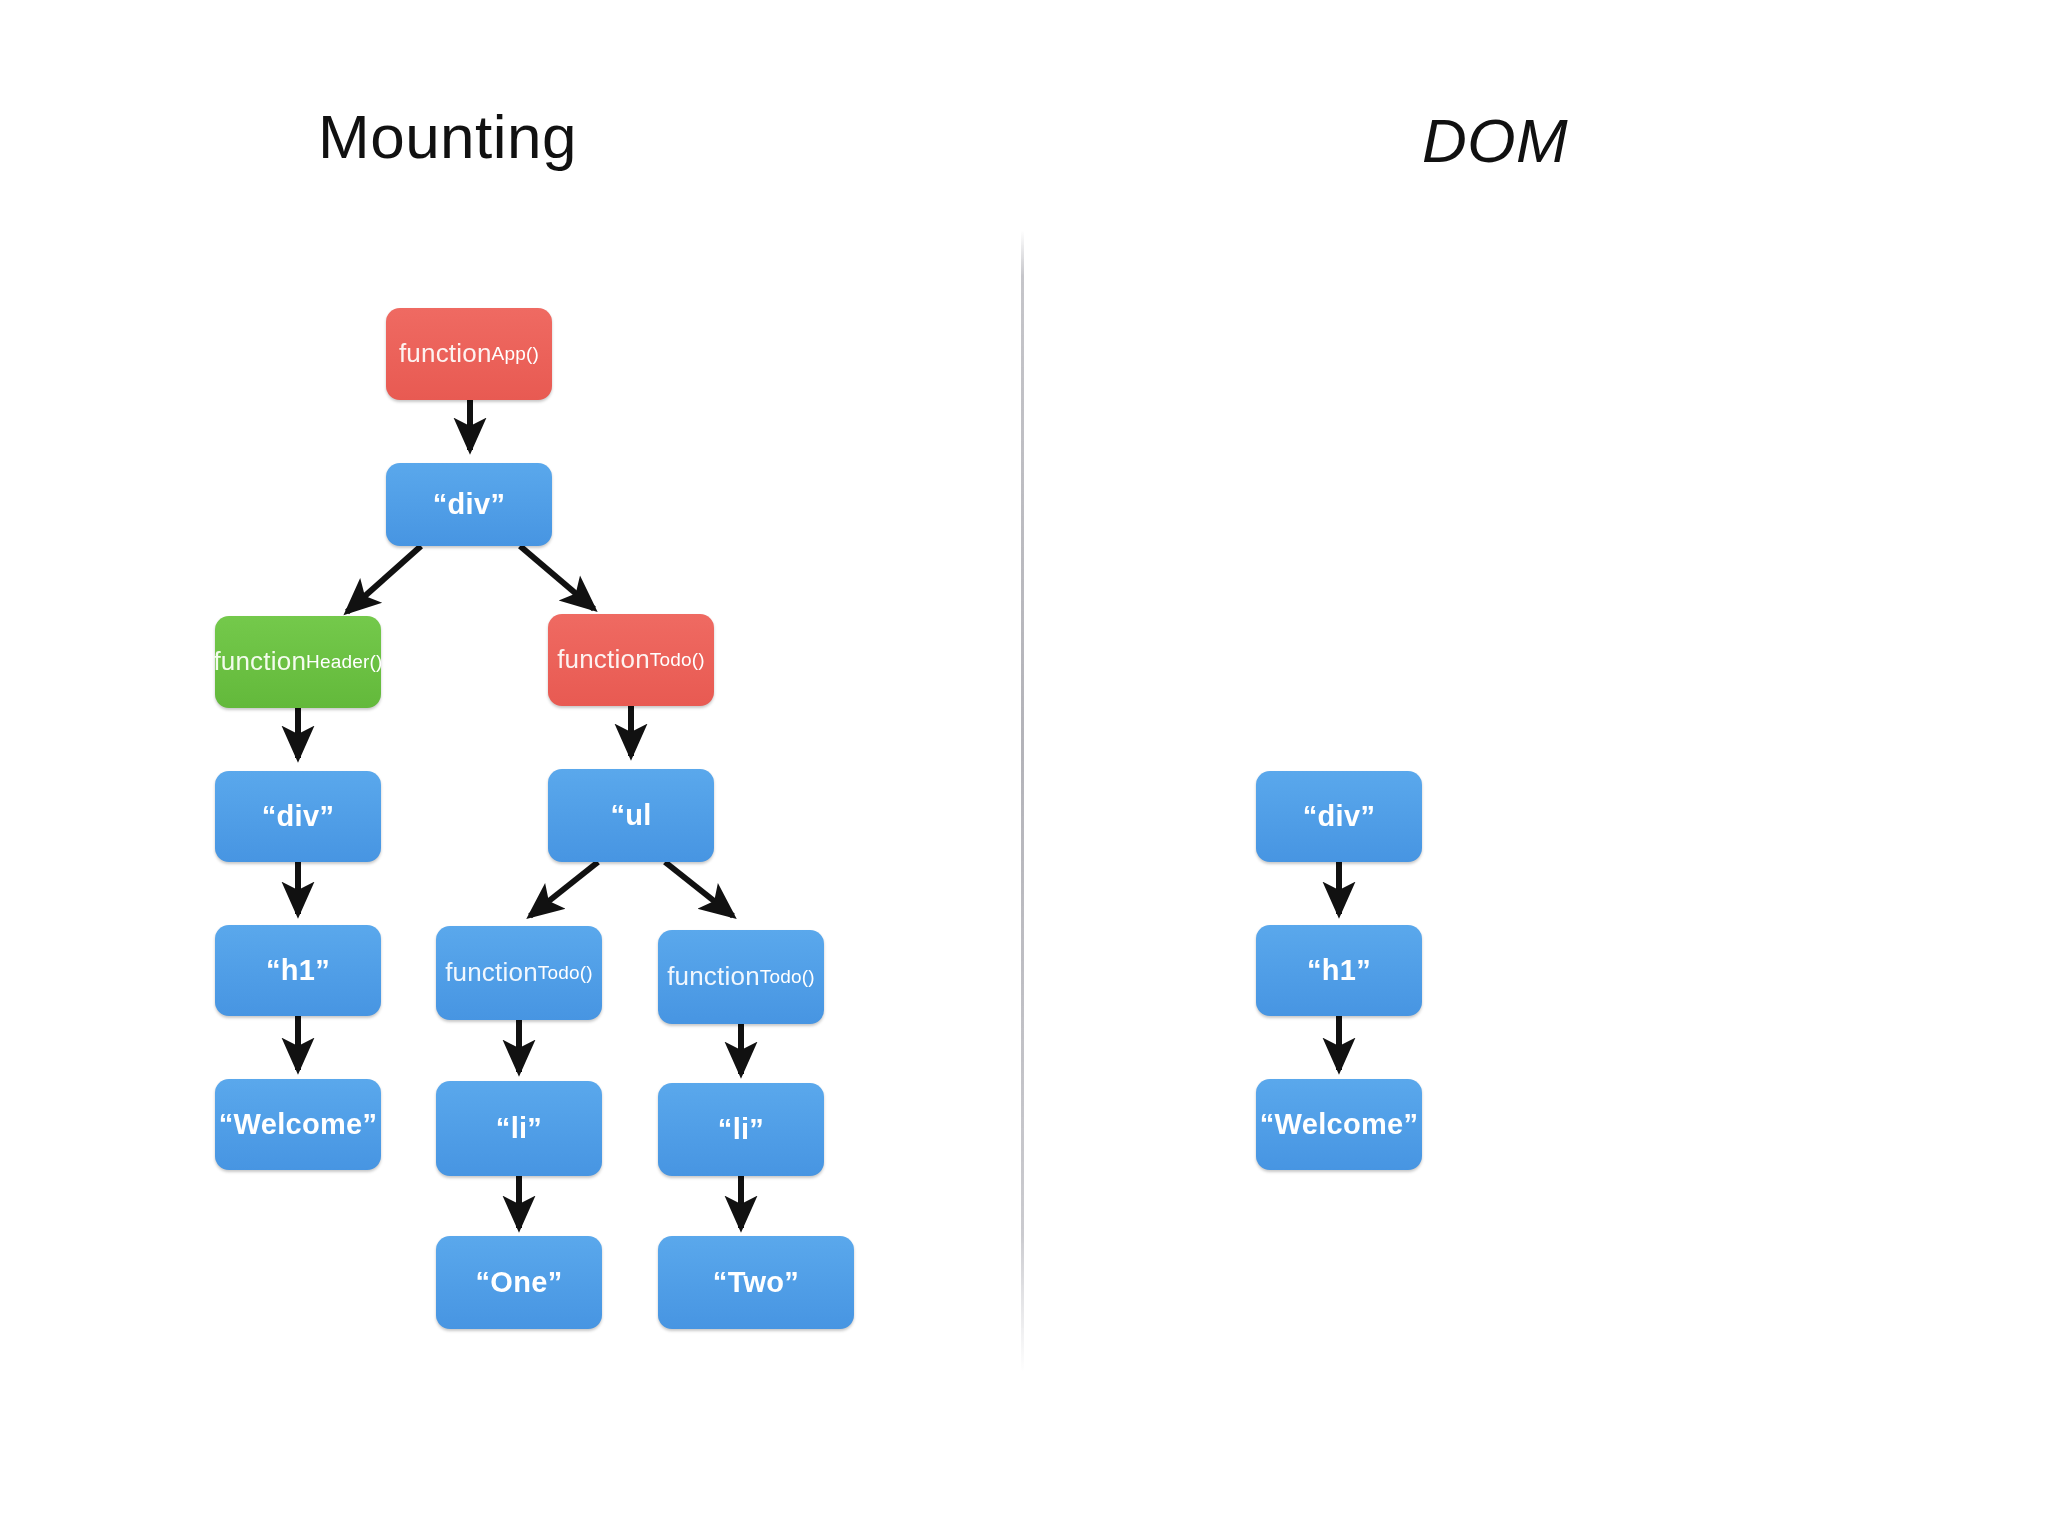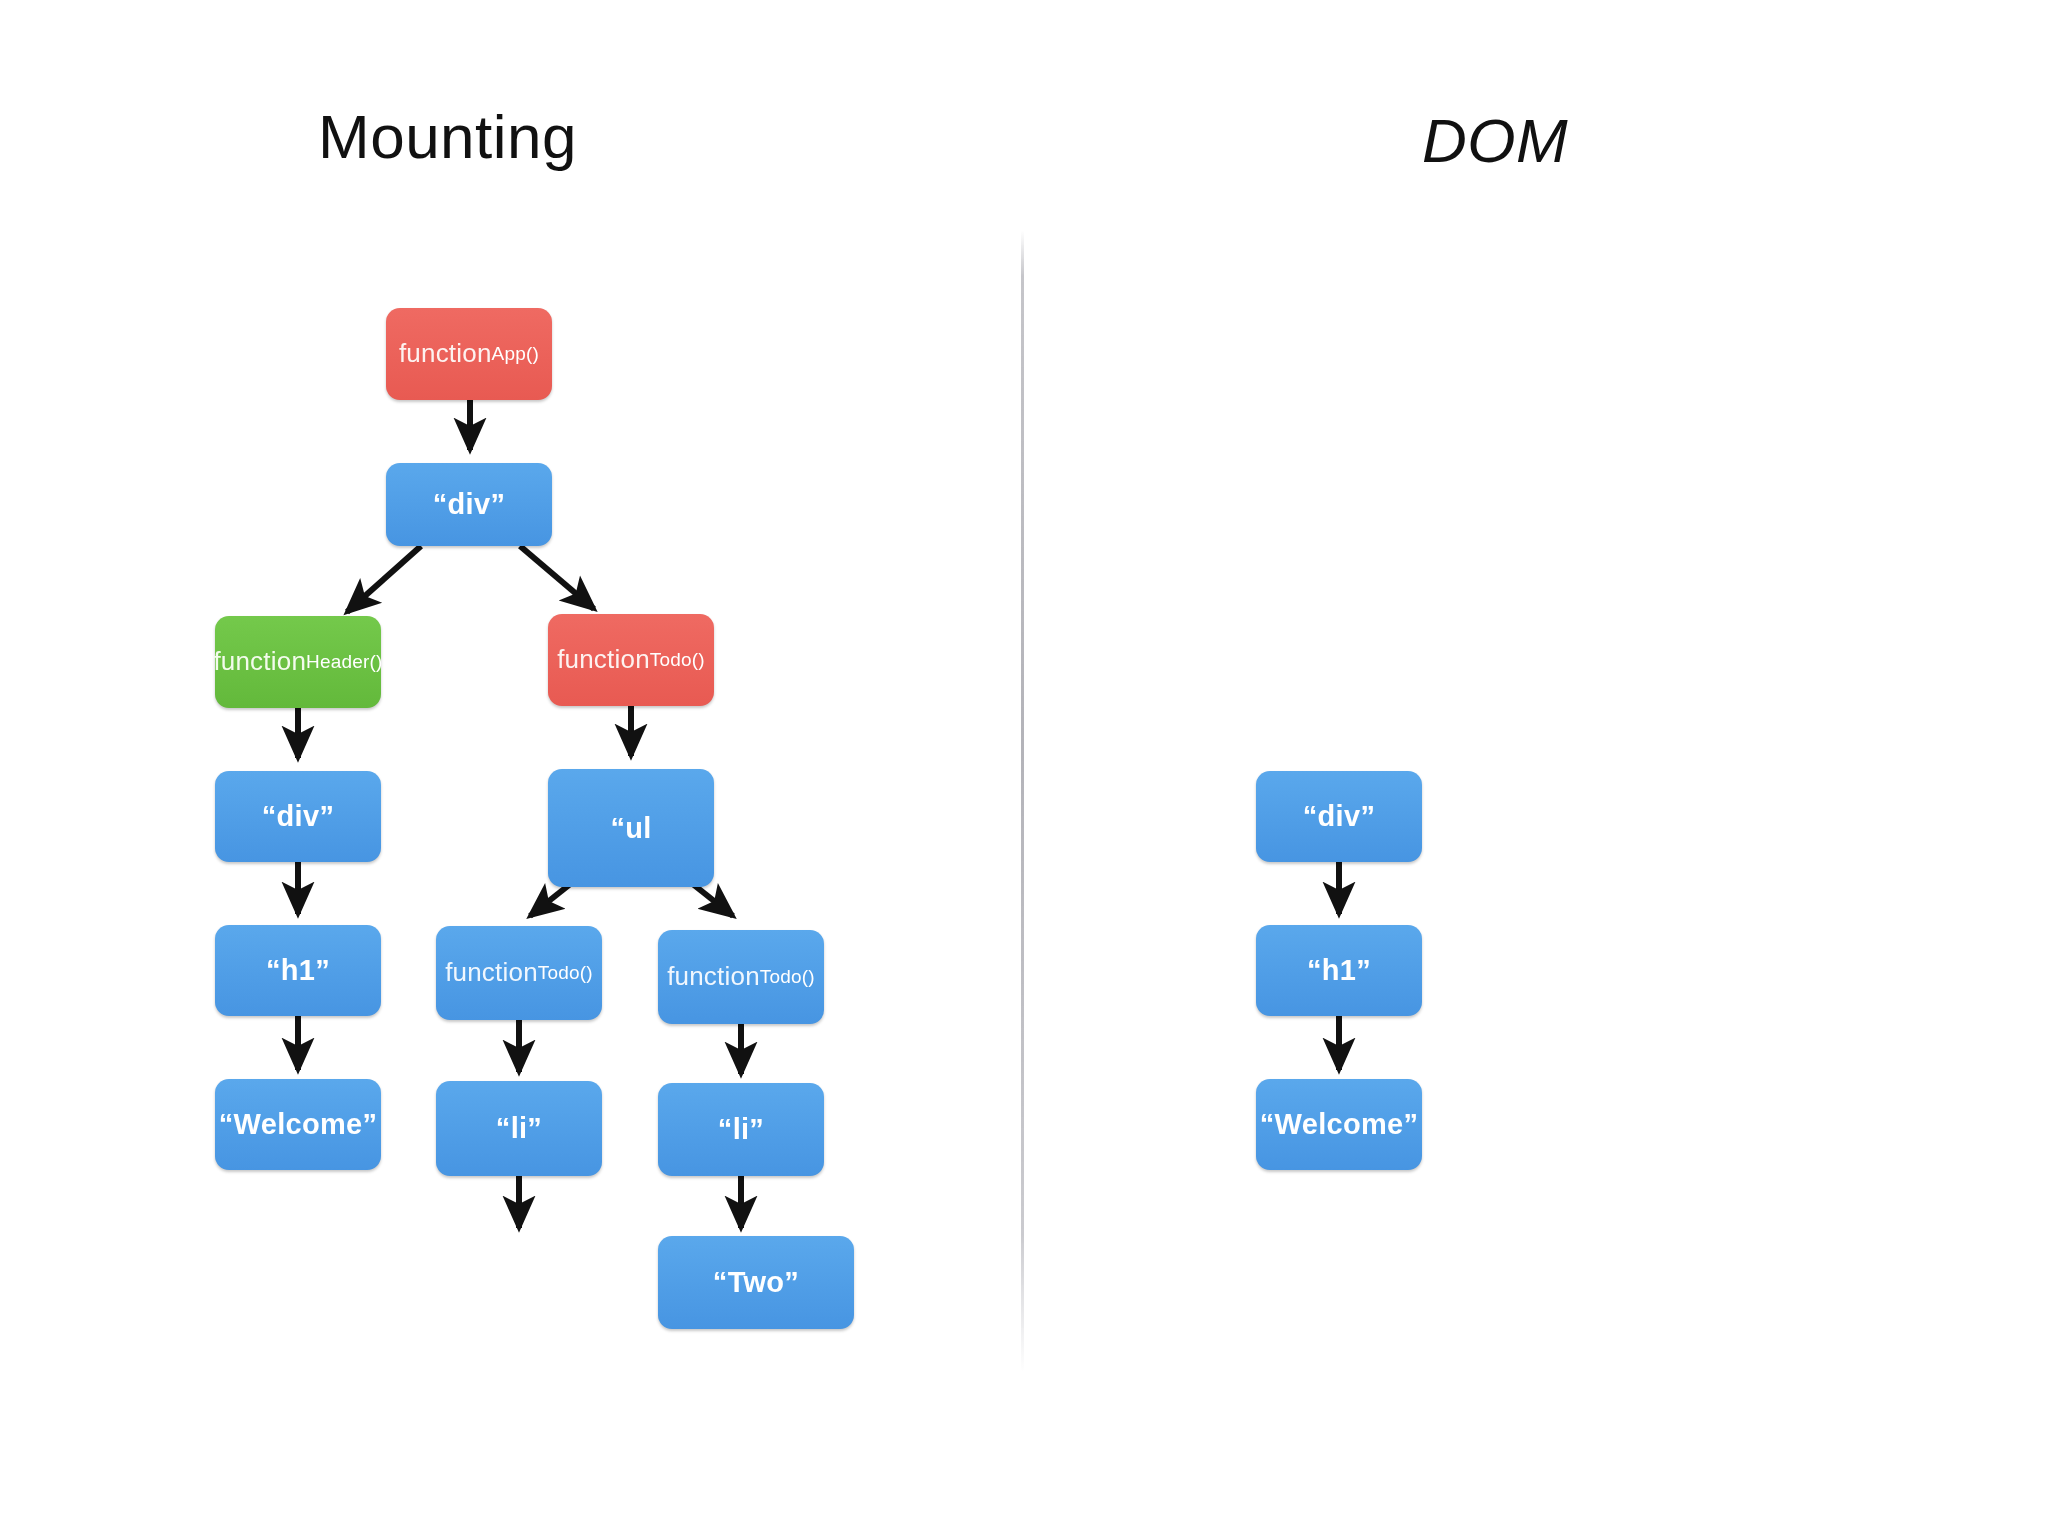--- a/index.html
+++ b/index.html
@@ -144,21 +144,21 @@
 
   <div class="node red" style="left:548px;top:578px;width:166px;height:92px;">
     <span class="fn-kw">function</span>
     <span class="fn-name">Todo()</span>
   </div>
 
   <div class="node blue" style="left:215px;top:735px;width:166px;height:91px;">
     <span class="tag-label">“div”</span>
   </div>
 
-  <div class="node blue" style="left:548px;top:733px;width:166px;height:118px;">
+  <div class="node blue" style="left:548px;top:733px;width:166px;height:93px;">
     <span class="tag-label">“ul</span>
   </div>
 
   <div class="node blue" style="left:215px;top:889px;width:166px;height:91px;">
     <span class="tag-label">“h1”</span>
   </div>
 
   <div class="node blue" style="left:436px;top:890px;width:166px;height:94px;">
     <span class="fn-kw">function</span>
     <span class="fn-name">Todo()</span>
@@ -174,20 +174,23 @@
   </div>
 
   <div class="node blue" style="left:436px;top:1045px;width:166px;height:95px;">
     <span class="tag-label">“li”</span>
   </div>
 
   <div class="node blue" style="left:658px;top:1047px;width:166px;height:93px;">
     <span class="tag-label">“li”</span>
   </div>
 
+  <div class="node blue" style="left:436px;top:1200px;width:166px;height:93px;">
+    <span class="tag-label">“One”</span>
+  </div>
 
   <div class="node blue" style="left:658px;top:1200px;width:196px;height:93px;">
     <span class="tag-label">“Two”</span>
   </div>
 
   <div class="node blue" style="left:1256px;top:735px;width:166px;height:91px;">
     <span class="tag-label">“div”</span>
   </div>
 
   <div class="node blue" style="left:1256px;top:889px;width:166px;height:91px;">

